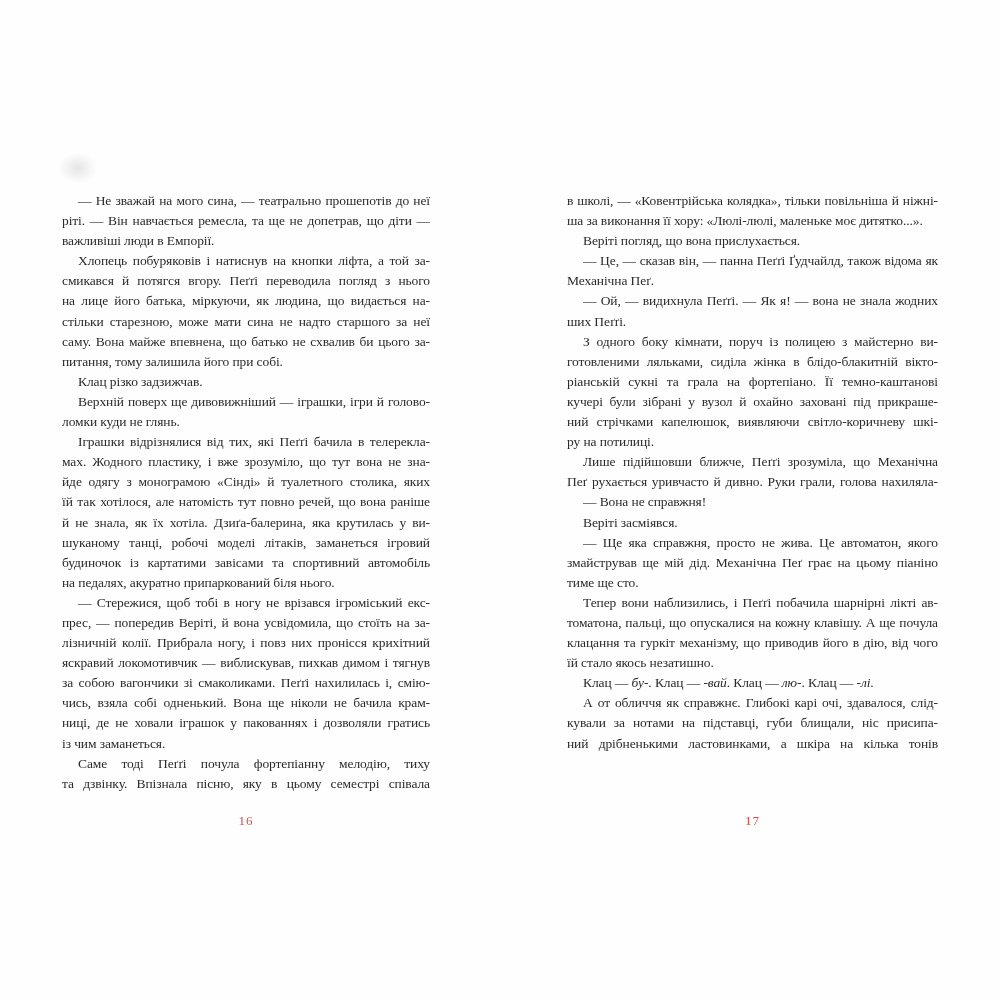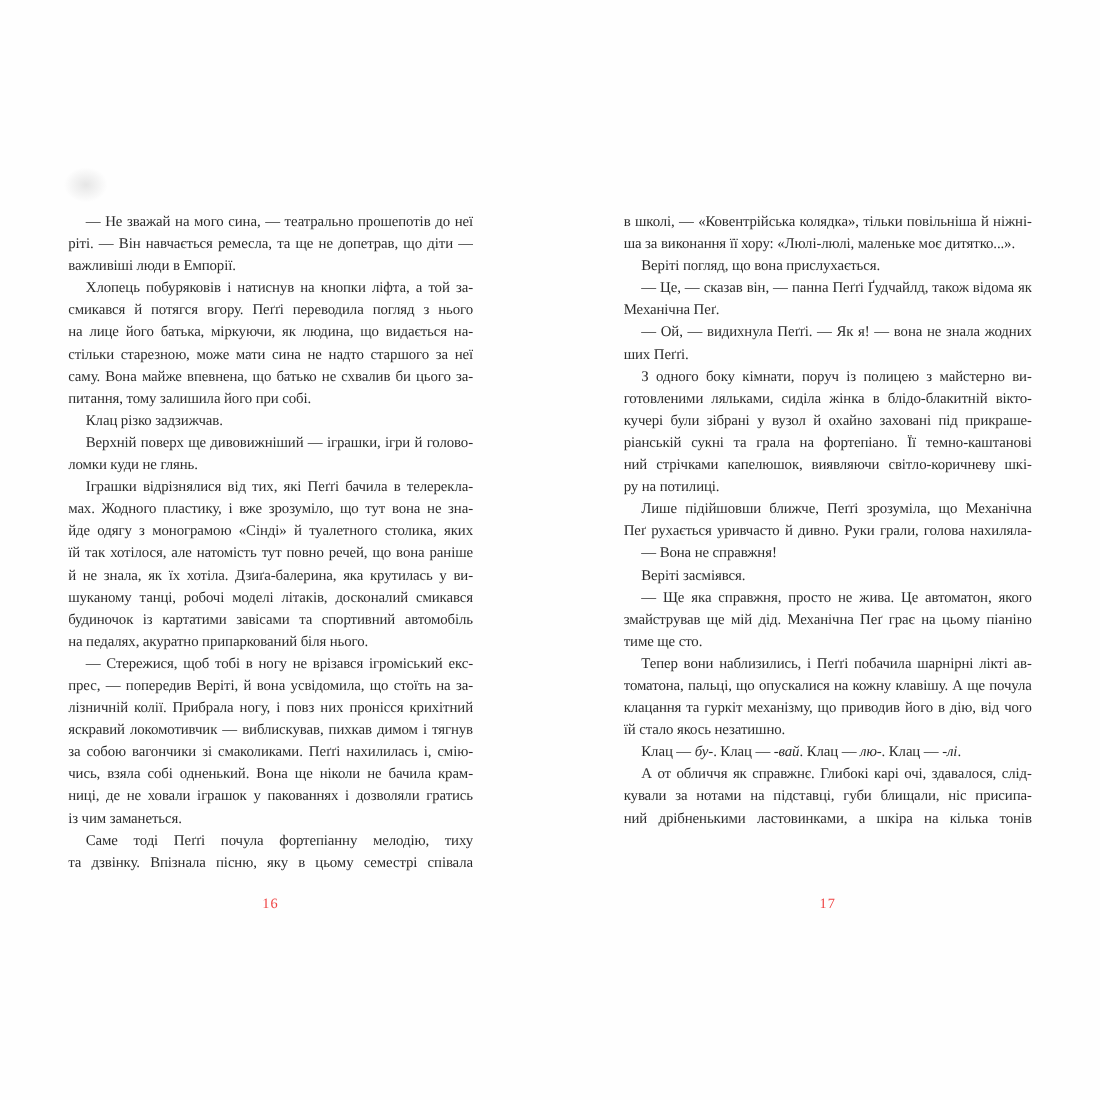--- a/index.html
+++ b/index.html
@@ -80,21 +80,21 @@
         <div class="line">саму. Вона майже впевнена, що батько не схвалив би цього за-</div>
         <div class="line end">питання, тому залишила його при собі.</div>
         <div class="line first end">Клац різко задзижчав.</div>
         <div class="line first">Верхній поверх ще дивовижніший — іграшки, ігри й голово-</div>
         <div class="line end">ломки куди не глянь.</div>
         <div class="line first">Іграшки відрізнялися від тих, які Пеґґі бачила в телерекла-</div>
         <div class="line">мах. Жодного пластику, і вже зрозуміло, що тут вона не зна-</div>
         <div class="line">йде одягу з монограмою «Сінді» й туалетного столика, яких</div>
         <div class="line">їй так хотілося, але натомість тут повно речей, що вона раніше</div>
         <div class="line">й не знала, як їх хотіла. Дзиґа-балерина, яка крутилась у ви-</div>
-        <div class="line">шуканому танці, робочі моделі літаків, досконалий смикався</div>
+        <div class="line">шуканому танці, робочі моделі літаків, заманеться ігровий</div>
         <div class="line">будиночок із картатими завісами та спортивний автомобіль</div>
         <div class="line end">на педалях, акуратно припаркований біля нього.</div>
         <div class="line first">— Стережися, щоб тобі в ногу не врізався ігроміський екс-</div>
         <div class="line">прес, — попередив Веріті, й вона усвідомила, що стоїть на за-</div>
         <div class="line">лізничній колії. Прибрала ногу, і повз них пронісся крихітний</div>
         <div class="line">яскравий локомотивчик — виблискував, пихкав димом і тягнув</div>
         <div class="line">за собою вагончики зі смаколиками. Пеґґі нахилилась і, смію-</div>
         <div class="line">чись, взяла собі одненький. Вона ще ніколи не бачила крам-</div>
         <div class="line">ниці, де не ховали іграшок у пакованнях і дозволяли гратись</div>
         <div class="line end">із чим заманеться.</div>
@@ -107,22 +107,22 @@
     <div class="text-block">
         <div class="line">в школі, — «Ковентрійська колядка», тільки повільніша й ніжні-</div>
         <div class="line end">ша за виконання її хору: «Люлі-люлі, маленьке моє дитятко...».</div>
         <div class="line first end">Веріті погляд, що вона прислухається.</div>
         <div class="line first">— Це, — сказав він, — панна Пеґґі Ґудчайлд, також відома як</div>
         <div class="line end">Механічна Пеґ.</div>
         <div class="line first">— Ой, — видихнула Пеґґі. — Як я! — вона не знала жодних ін-</div>
         <div class="line end">ших Пеґґі.</div>
         <div class="line first">З одного боку кімнати, поруч із полицею з майстерно ви-</div>
         <div class="line">готовленими ляльками, сиділа жінка в блідо-блакитній вікто-</div>
+        <div class="line">ріанській сукні та грала на фортепіано. Її темно-каштанові</div>
         <div class="line">кучері були зібрані у вузол й охайно заховані під прикраше-</div>
-        <div class="line">ріанській сукні та грала на фортепіано. Її темно-каштанові</div>
         <div class="line">ний стрічками капелюшок, виявляючи світло-коричневу шкі-</div>
         <div class="line end">ру на потилиці.</div>
         <div class="line first">Лише підійшовши ближче, Пеґґі зрозуміла, що Механічна</div>
         <div class="line">Пеґ рухається уривчасто й дивно. Руки грали, голова нахиляла-</div>
         <div class="line first end">— Вона не справжня!</div>
         <div class="line first end">Веріті засміявся.</div>
         <div class="line first">— Ще яка справжня, просто не жива. Це автоматон, якого</div>
         <div class="line">змайстрував ще мій дід. Механічна Пеґ грає на цьому піаніно</div>
         <div class="line end">тиме ще сто.</div>
         <div class="line first">Тепер вони наблизились, і Пеґґі побачила шарнірні лікті ав-</div>

